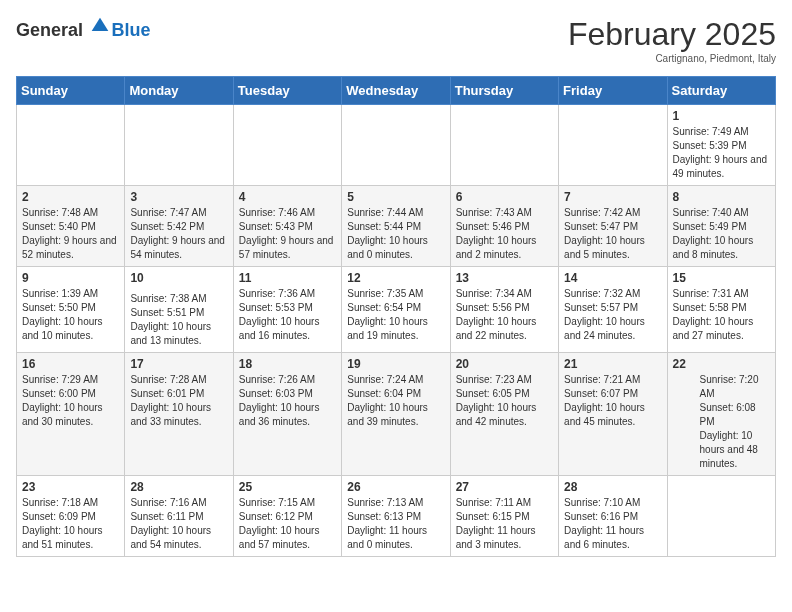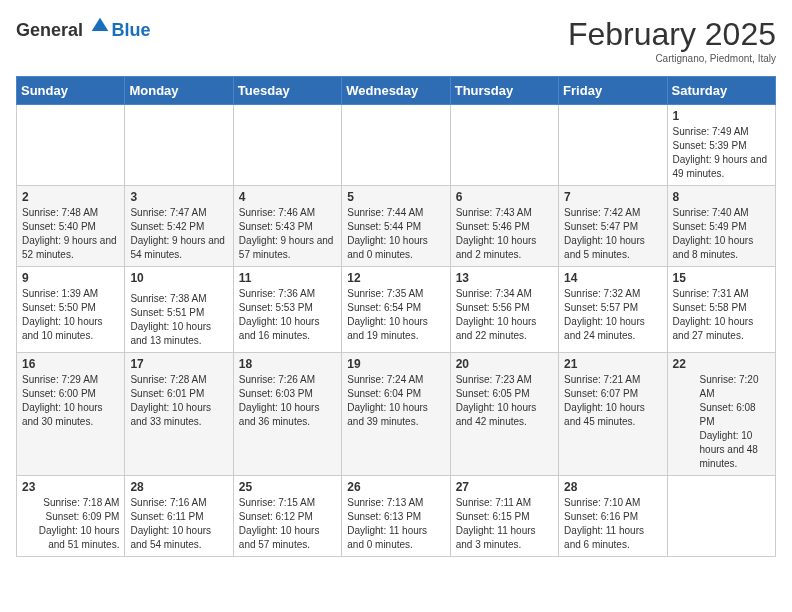--- a/index.html
+++ b/index.html
@@ -266,21 +266,21 @@
         <td>
           <span class="day-number">22</span>
           <div class="day-info" style="white-space: pre-line; margin-left: 27px;">Sunrise: 7:20 AM
 Sunset: 6:08 PM
 Daylight: 10 hours and 48 minutes.</div>
         </td>
       </tr>
       <tr>
         <td>
           <span class="day-number">23</span>
-          <div class="day-info" style="white-space: pre-line; text-align: right;">Sunrise: 7:18 AM
+          <div class="day-info" style="white-space: pre-line;">Sunrise: 7:18 AM
 Sunset: 6:09 PM
 Daylight: 10 hours and 51 minutes.</div>
         </td>
         <td>
           <span class="day-number">28</span>
           <div class="day-info" style="white-space: pre-line;">Sunrise: 7:16 AM
 Sunset: 6:11 PM
 Daylight: 10 hours and 54 minutes.</div>
         </td>
         <td>

